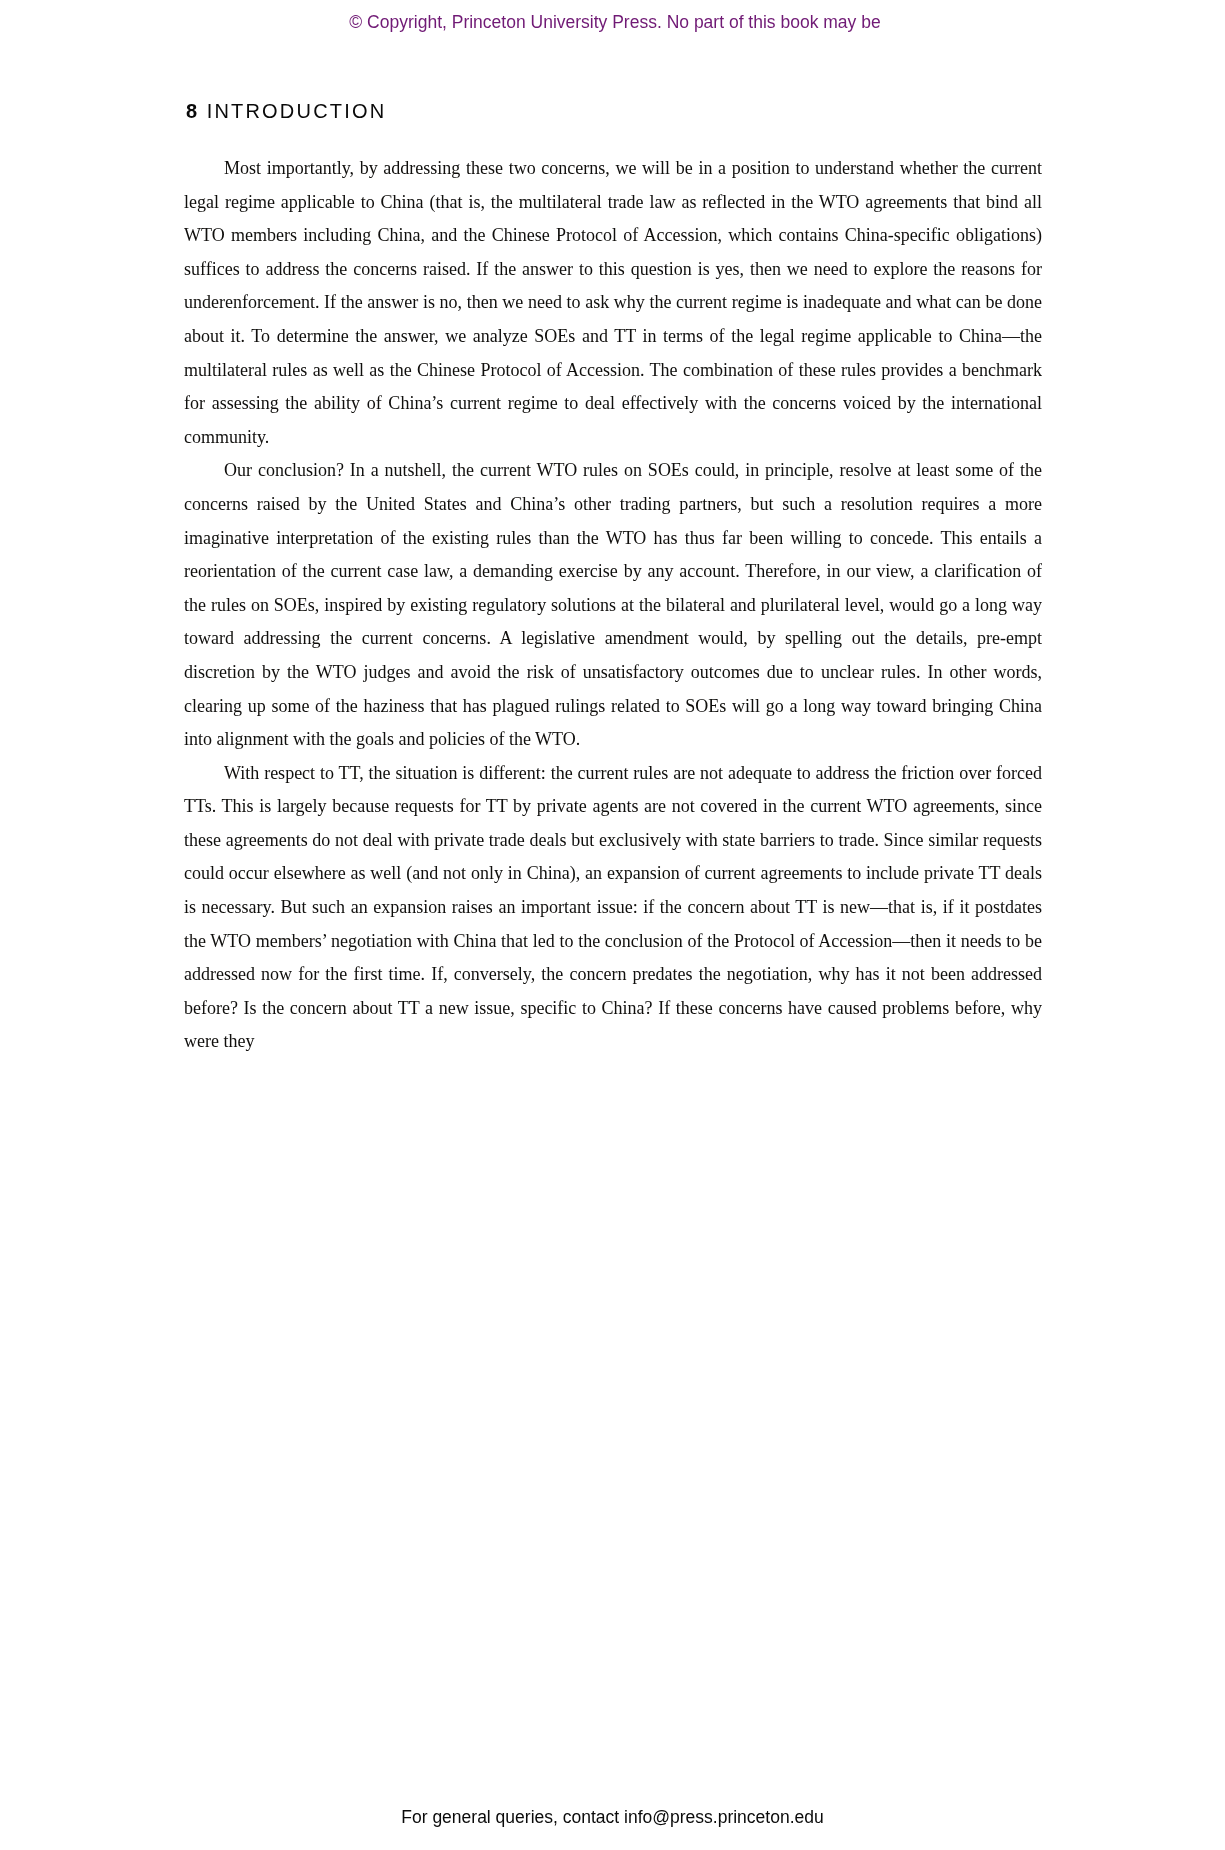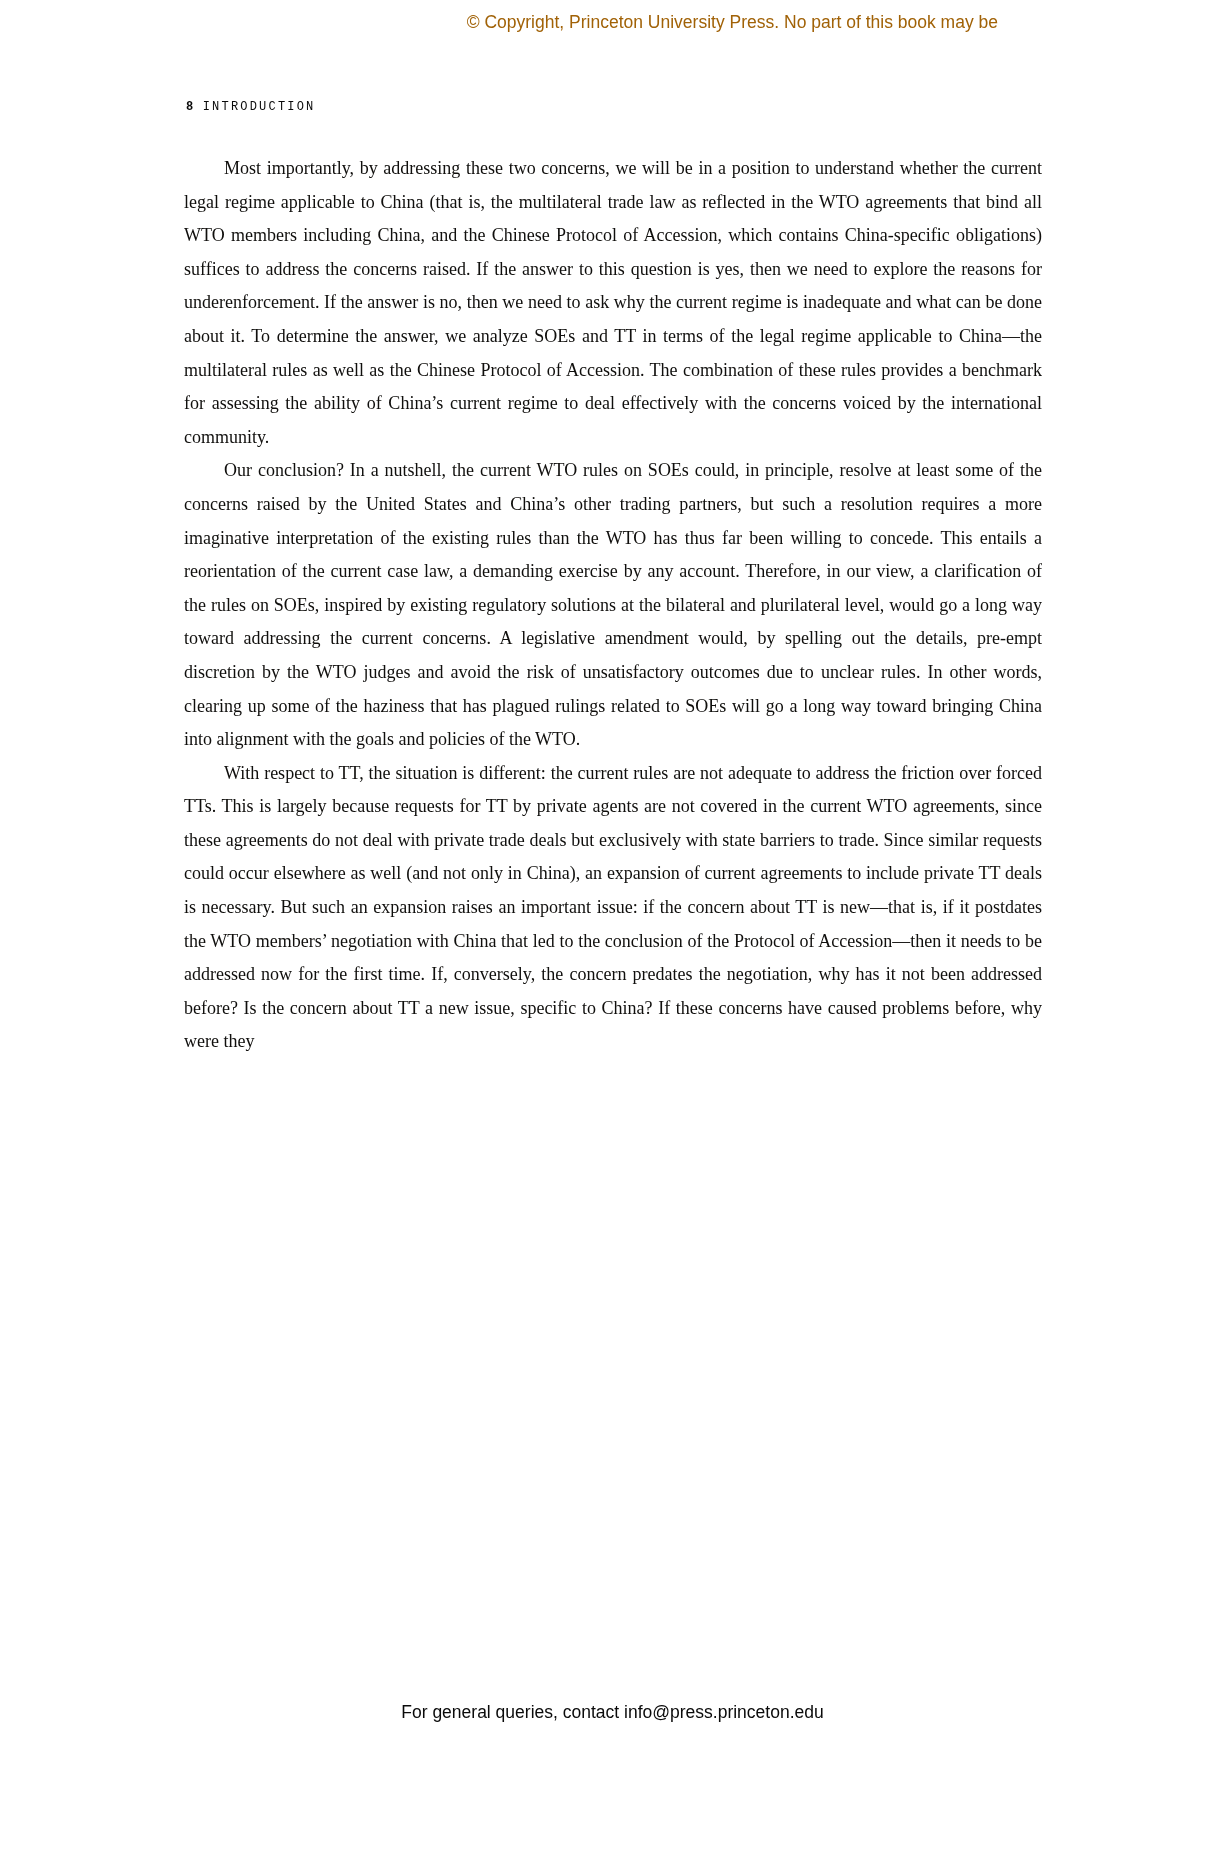--- a/index.html
+++ b/index.html
@@ -23,33 +23,32 @@
     height: 1850px;
   }
   .copyright {
     position: absolute;
     left: 265px;
     top: 10px;
     width: 700px;
     font-family: "Liberation Sans", sans-serif;
     font-size: 17.5px;
     line-height: 25px;
-    color: #a16207;
-    text-align: right;
-    margin-left: 33px;
+    color: #701a75;
+    text-align: center;
   }
   .copyright div {
     white-space: nowrap;
   }
   .running-head {
     position: absolute;
     left: 186px;
     top: 100px;
-    font-family: Liberation Mono, monospace;
-    font-size: 12px;
+    font-family: Liberation Sans, sans-serif;
+    font-size: 20px;
     letter-spacing: 2.2px;
     color: #0a0a0a;
   }
   .running-head .folio {
     font-weight: bold;
     letter-spacing: 0.5px;
     margin-right: 9px;
   }
   .body-text {
     position: absolute;
@@ -63,21 +62,21 @@
     text-justify: inter-word;
     color: #100f0d;
   }
   .body-text p {
     margin: 0;
     text-indent: 40px;
   }
   .footer {
     position: absolute;
     left: 0;
-    top: 1702px;
+    top: 1807px;
     width: 1225px;
     text-align: center;
     font-family: "Liberation Sans", sans-serif;
     font-size: 17.5px;
     color: #0a0a0a;
   }
 </style>
 </head>
 <body>
 

